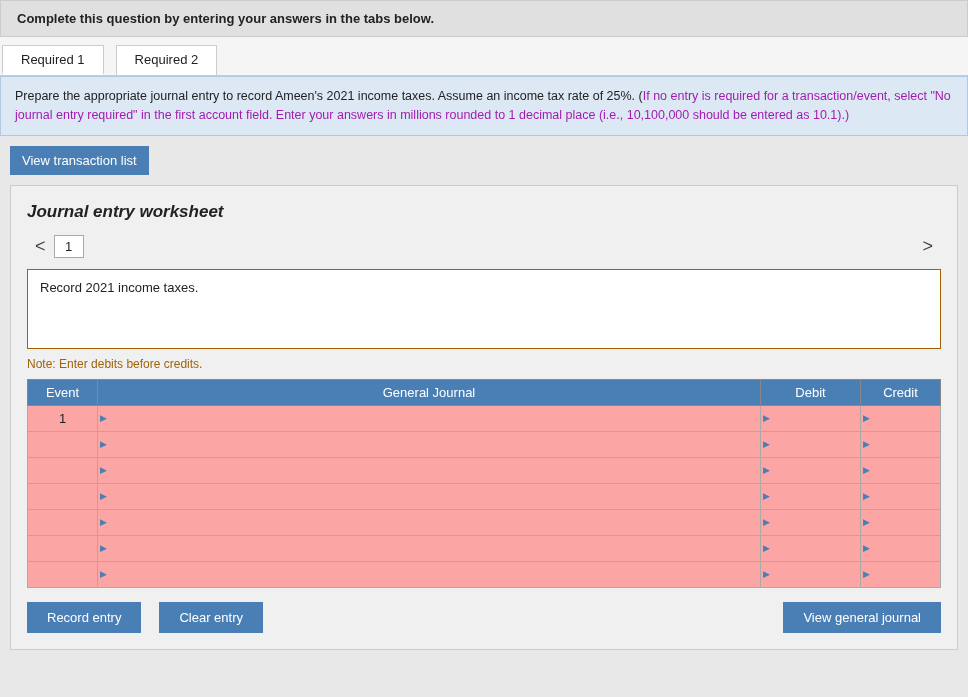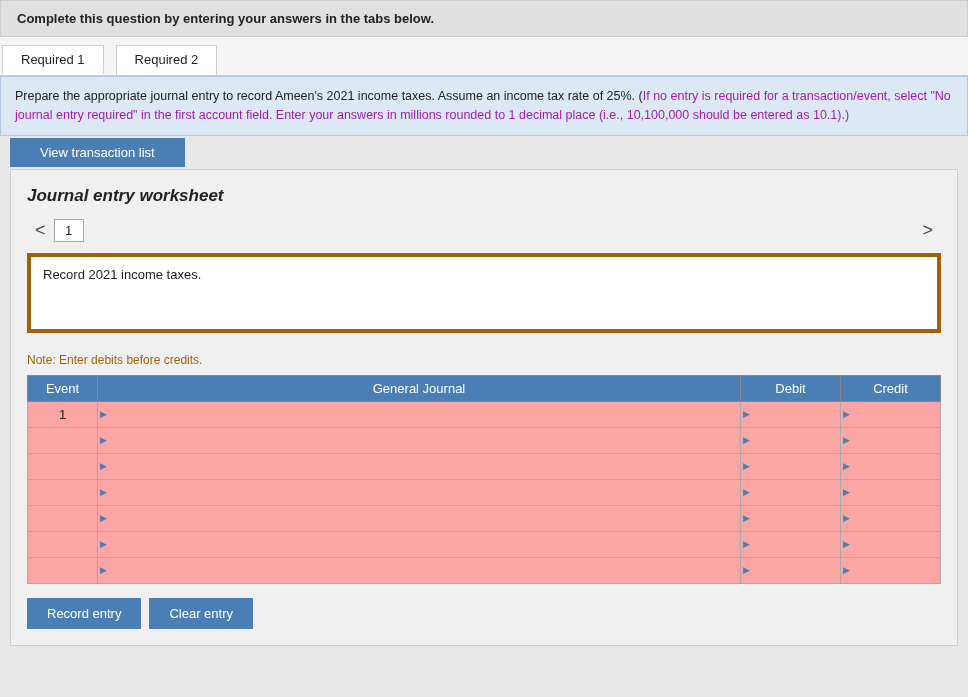--- a/index.html
+++ b/index.html
@@ -42,24 +42,24 @@
       font-size: 12.5px;
       line-height: 1.5;
       margin: 0;
     }
     .info-box .red { color: #a21caf; }
 
     .btn-transaction {
       background: #4a7fb5;
       color: #fff;
       border: none;
-      padding: 7px 30px;
-      font-size: 13px;
-      cursor: pointer;
-      margin: 2px 10px;
+      padding: 7px 12px;
+      font-size: 13px;
+      cursor: pointer;
+      margin: 10px 10px;
       display: inline-block;
     }
 
     .worksheet-container {
       background: #f0f0f0;
       margin: 0 10px 10px 10px;
       border: 1px solid #ccc;
       padding: 16px;
     }
 
@@ -89,25 +89,25 @@
       background: #fff;
       font-size: 13px;
       min-width: 30px;
       text-align: center;
     }
     .nav-right {
       margin-left: auto;
     }
 
     .description-box {
-      border: 4px solid #a16207;
+      border: 1px solid #a16207;
       background: #fff;
       padding: 10px 12px;
       min-height: 80px;
-      margin-bottom: 20px;
+      margin-bottom: 8px;
       font-size: 13px;
     }
 
     .note-text {
       color: #a16207;
       font-size: 12px;
       margin-bottom: 8px;
     }
 
     .journal-table {
@@ -120,21 +120,21 @@
       color: #fff;
       border: 1px solid #888;
       padding: 5px 8px;
       font-size: 13px;
       font-weight: normal;
       text-align: center;
     }
     .journal-table th.event-col { width: 70px; }
     .journal-table th.gj-col { }
     .journal-table th.debit-col { width: 100px; margin-top: 37px; }
-    .journal-table th.credit-col { width: 100px; }
+    .journal-table th.credit-col { width: 80px; }
 
     .journal-table td {
       border: 1px solid #aaa;
       padding: 0;
       height: 26px;
     }
     .journal-table td.event-cell {
       text-align: center;
       vertical-align: middle;
       font-size: 13px;
@@ -160,21 +160,21 @@
       transform: translateY(-50%);
       font-size: 9px;
       color: #4a7fb5;
     }
     .journal-table td.has-arrow input {
       padding-left: 14px;
     }
 
     .bottom-buttons {
       display: flex;
-      gap: 8px;
+      gap: 18px;
       margin-top: 14px;
       align-items: center;
     }
     .btn-action {
       background: #4a7fb5;
       color: #fff;
       border: none;
       padding: 8px 20px;
       font-size: 13px;
       cursor: pointer;
@@ -271,17 +271,18 @@
         <td class="has-arrow"><input type="text" style=""></td>
         <td class="has-arrow"><input type="text" style=""></td>
         <td class="has-arrow"><input type="text" style=""></td>
       </tr>
     </tbody>
   </table>
 
   <div class="bottom-buttons">
     <button class="btn-action">Record entry</button>
     <button class="btn-action">Clear entry</button>
+    <button class="btn-action right">View general journal</button>
   </div>
 </div>
 
 
 
 
 </body></html>

